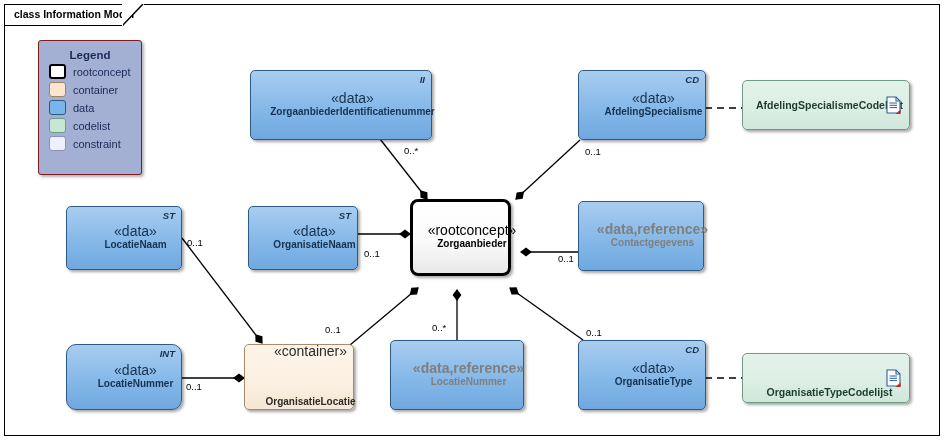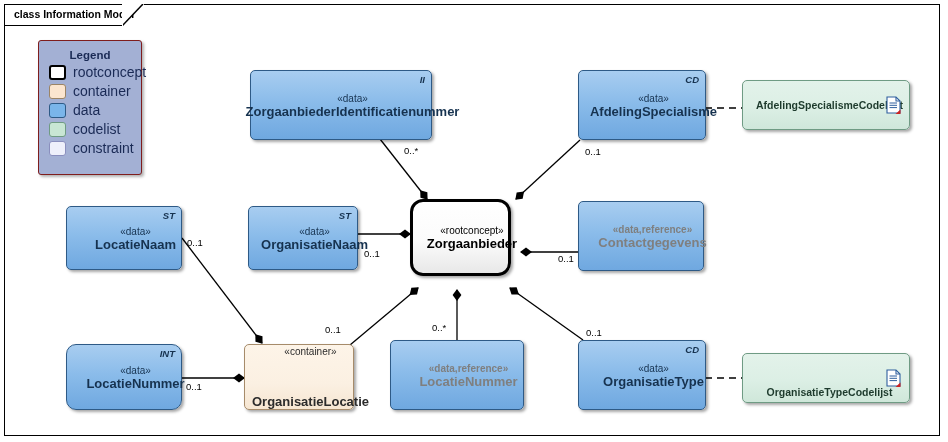--- a/index.html
+++ b/index.html
@@ -16,30 +16,30 @@
   #tab-corner{position:absolute;left:118px;top:0;width:22px;height:22px;overflow:hidden;}
   #tab-corner svg{display:block;}
 
   
   #links{position:absolute;left:0;top:0;width:948px;height:442px;pointer-events:none;}
 
   
   .node{position:absolute;box-sizing:border-box;border-radius:5px;
         box-shadow:2px 2px 3px rgba(0,0,0,0.35);
         display:flex;flex-direction:column;align-items:center;justify-content:center;padding-left:23px;}
-  .node .stereo{font-size:10px;line-height:13px;white-space:nowrap;}
-  .node .nm{font-size:13px;font-weight:bold;line-height:14px;white-space:nowrap;}
+  .node .stereo{font-size:14px;line-height:13px;white-space:nowrap;}
+  .node .nm{font-size:10px;font-weight:bold;line-height:14px;white-space:nowrap;}
 
   .n-data{border:1.2px solid #2e5a86;
           background:linear-gradient(180deg,#a8cdf0 0%,#8bbcea 45%,#6fa8e0 100%);color:#16324f;}
   .n-data .stereo{color:#16324f;}
   .n-ref{border:1.2px solid #2e5a86;
          background:linear-gradient(180deg,#a8cdf0 0%,#8bbcea 45%,#6fa8e0 100%);}
   .n-ref .stereo,.n-ref .nm{color:#7f7f7f;font-weight:bold;}
-  .n-root{border:3px solid #000;border-radius:13px;
+  .n-root{border:3px solid #000;border-radius:8px;
           background:linear-gradient(180deg,#ffffff 0%,#fbfbfb 55%,#e8e8e8 100%);color:#000;}
   .n-container{border:1.2px solid #a68b6a;
                background:linear-gradient(180deg,#fdf4e8 0%,#fbf0e2 60%,#f6e6d2 100%);color:#2b2b2b;}
   .n-codelist{border:1.2px solid #6f9b84;
               background:linear-gradient(180deg,#e3f2ea 0%,#dcefe5 55%,#cfe7da 100%);color:#1d3a2c;}
 
   .corner{position:absolute;right:6px;top:3px;font-size:9.5px;font-style:italic;font-weight:bold;color:#16324f;}
 
   
   .n-codelist{flex-direction:row;justify-content:center;}
@@ -48,21 +48,21 @@
 
   
   .mult{position:absolute;font-size:9.5px;color:#000;white-space:nowrap;}
 
   
   #legend{position:absolute;left:38px;top:40px;width:102px;height:133px;border:1px solid #7f1d1d;
           border-radius:3px;background:#a3b0d4;box-shadow:2px 2px 3px rgba(0,0,0,0.3);}
   #legend .lg-title{text-align:center;font-size:11.5px;font-weight:bold;color:#1a2a55;margin-top:8px;}
   #legend .lg-row{display:flex;align-items:center;margin:3px 0 0 10px;}
   #legend .sw{width:17px;height:15px;border-radius:3px;box-sizing:border-box;flex:0 0 auto;}
-  #legend .lg-lbl{font-size:14px;color:#1a2a55;margin-left:7px;white-space:nowrap;}
+  #legend .lg-lbl{font-size:11px;color:#1a2a55;margin-left:7px;white-space:nowrap;}
   .sw-rootconcept{background:#ffffff;border:2px solid #000;}
   .sw-container{background:#fbe5cf;border:1px solid #9b8466;}
   .sw-data{background:#7ab5ea;border:1px solid #2e5a86;}
   .sw-codelist{background:#c8e6d4;border:1px solid #6f9b84;}
   .sw-constraint{background:#eef0fb;border:1px solid #8a8fbe;}
 </style>
 </head>
 <body>
 
 <div id="stage">

